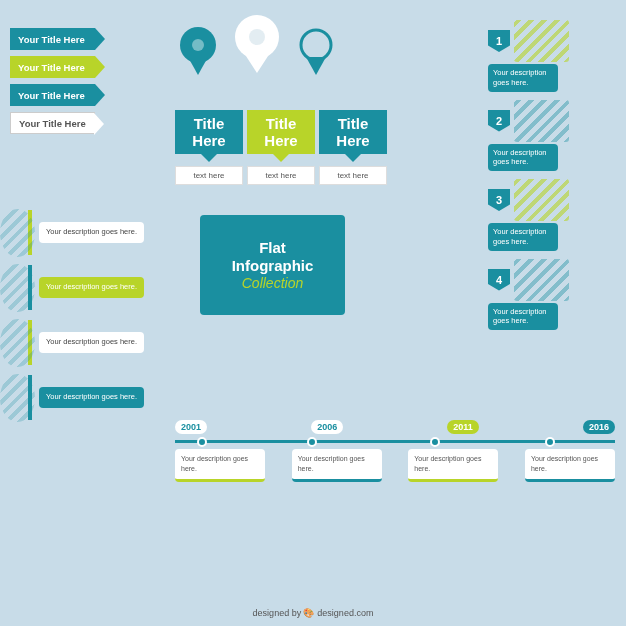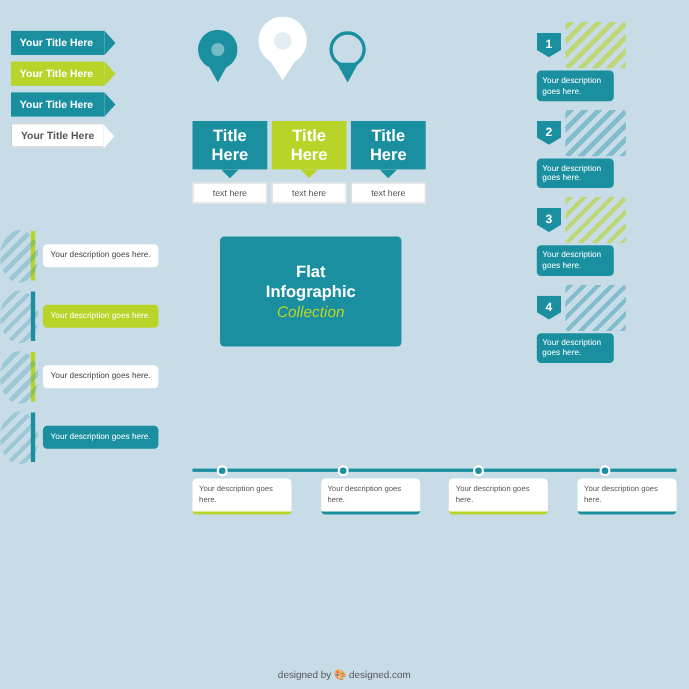--- a/index.html
+++ b/index.html
@@ -164,21 +164,21 @@
       flex: 1;
     }
     .desc-box-teal { background: #1a8fa0; color: #fff; }
     .desc-box-green { background: #b8d429; color: #fff; }
 
     
     .center-box {
       position: absolute;
       left: 200px;
       top: 215px;
-      width: 165px;
+      width: 145px;
       height: 100px;
       background: #1a8fa0;
       display: flex;
       flex-direction: column;
       align-items: center;
       justify-content: center;
       border-radius: 4px;
     }
     .center-box-title {
       font-size: 15px;
@@ -451,20 +451,26 @@
   </div>
   <div class="center-box-title">
     <span>Infographic</span>
   </div>
   <div class="center-box-subtitle">
     <span>Collection</span>
   </div>
 </div>
 
 <div class="timeline-area">
+  <div class="timeline-labels">
+    <span class="tl-label tl-label-white">2001</span>
+    <span class="tl-label tl-label-white">2006</span>
+    <span class="tl-label tl-label-green">2011</span>
+    <span class="tl-label tl-label-teal">2016</span>
+  </div>
   <div class="timeline-line">
     <div class="tl-dot" style="left:5%;"></div>
     <div class="tl-dot" style="left:30%;"></div>
     <div class="tl-dot" style="left:58%;"></div>
     <div class="tl-dot" style="left:84%;"></div>
   </div>
   <div class="tl-cards">
     <div class="tl-card">
       <span>Your description goes here.</span>
     </div>

